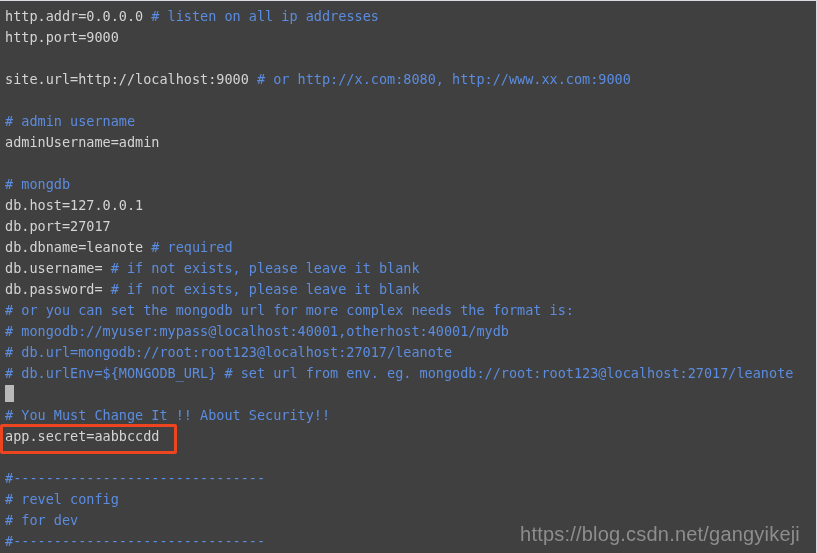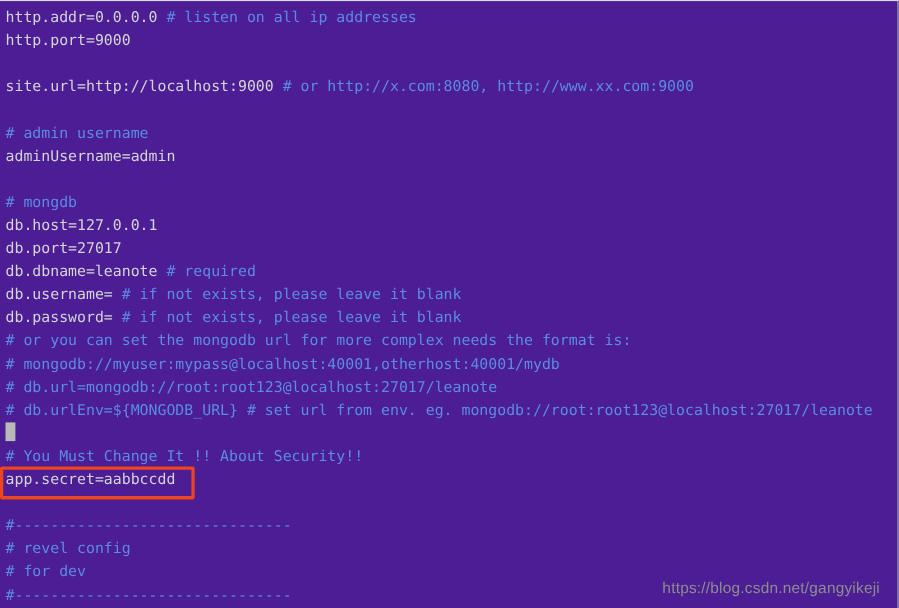--- a/index.html
+++ b/index.html
@@ -6,21 +6,21 @@
   html, body {
     margin: 0;
     padding: 0;
     background: #0d0d0f;
   }
   #editor {
     position: relative;
     width: 817px;
     height: 553px;
     box-sizing: border-box;
-    background: #4c1d95;
+    background: #404040;
     border-top: 1px solid #d9dbe0;
     border-right: 1px solid #d9dbe0;
     overflow: hidden;
     font-family: "DejaVu Sans Mono", "Liberation Mono", monospace;
     font-size: 13.5px;
     line-height: 21px;
     letter-spacing: 0px;
   }
   #code {
     position: absolute;
@@ -62,21 +62,21 @@
     border-radius: 2px;
     pointer-events: none;
   }
 
   #watermark {
     position: absolute;
     right: 16px;
     bottom: 8px;
     color: #8d8d8d;
     font-family: "Liberation Sans", sans-serif;
-    font-size: 14px;
+    font-size: 20px;
     letter-spacing: 0.2px;
     white-space: nowrap;
   }
 </style>
 </head>
 <body>
 
 <div id="editor">
 
   <div id="code"><div class="line"><span class="tok-plain">http.addr=0.0.0.0 </span><span class="tok-comment"># listen on all ip addresses</span></div><div class="line"><span class="tok-plain">http.port=9000</span></div><div class="line"><span class="tok-blank"> </span></div><div class="line"><span class="tok-plain">site.url=http://localhost:9000 </span><span class="tok-comment"># or http://x.com:8080, http://www.xx.com:9000</span></div><div class="line"><span class="tok-blank"> </span></div><div class="line"><span class="tok-comment"># admin username</span></div><div class="line"><span class="tok-plain">adminUsername=admin</span></div><div class="line"><span class="tok-blank"> </span></div><div class="line"><span class="tok-comment"># mongdb</span></div><div class="line"><span class="tok-plain">db.host=127.0.0.1</span></div><div class="line"><span class="tok-plain">db.port=27017</span></div><div class="line"><span class="tok-plain">db.dbname=leanote </span><span class="tok-comment"># required</span></div><div class="line"><span class="tok-plain">db.username= </span><span class="tok-comment"># if not exists, please leave it blank</span></div><div class="line"><span class="tok-plain">db.password= </span><span class="tok-comment"># if not exists, please leave it blank</span></div><div class="line"><span class="tok-comment"># or you can set the mongodb url for more complex needs the format is:</span></div><div class="line"><span class="tok-comment"># mongodb://myuser:mypass@localhost:40001,otherhost:40001/mydb</span></div><div class="line"><span class="tok-comment"># db.url=mongodb://root:root123@localhost:27017/leanote</span></div><div class="line"><span class="tok-comment"># db.urlEnv=${MONGODB_URL} # set url from env. eg. mongodb://root:root123@localhost:27017/leanote</span></div><div class="line cursor-line"><span class="cursor-block"></span></div><div class="line"><span class="tok-comment"># You Must Change It !! About Security!!</span></div><div class="line"><span class="tok-plain">app.secret=aabbccdd</span></div><div class="line"><span class="tok-blank"> </span></div><div class="line"><span class="tok-comment">#-------------------------------</span></div><div class="line"><span class="tok-comment"># revel config</span></div><div class="line"><span class="tok-comment"># for dev</span></div><div class="line"><span class="tok-comment">#-------------------------------</span></div></div>

